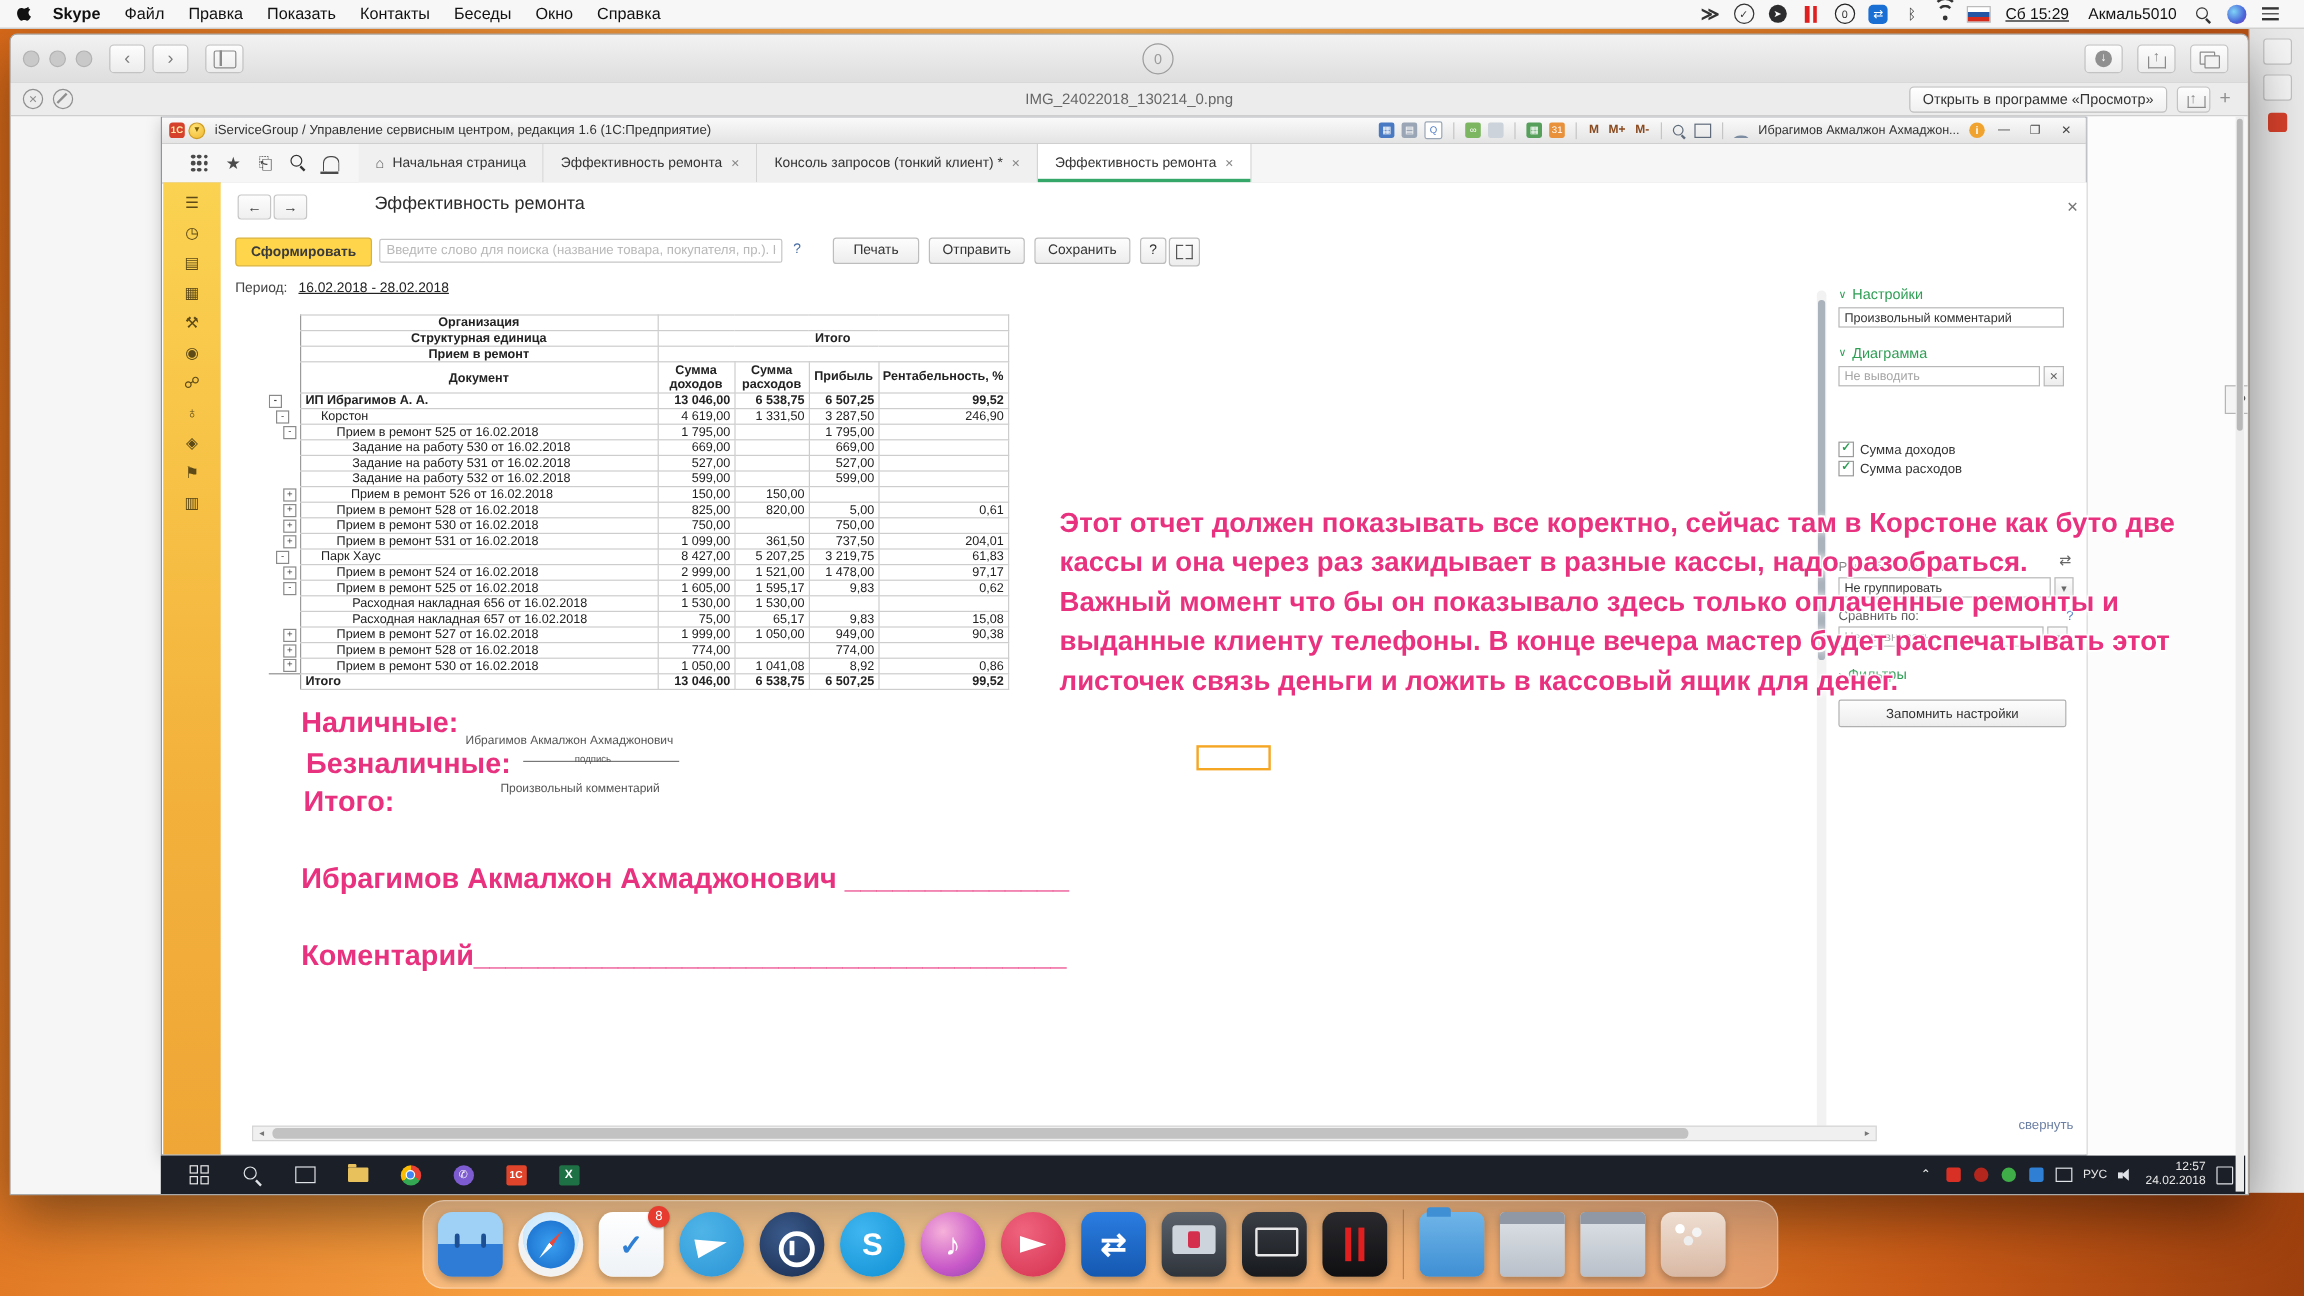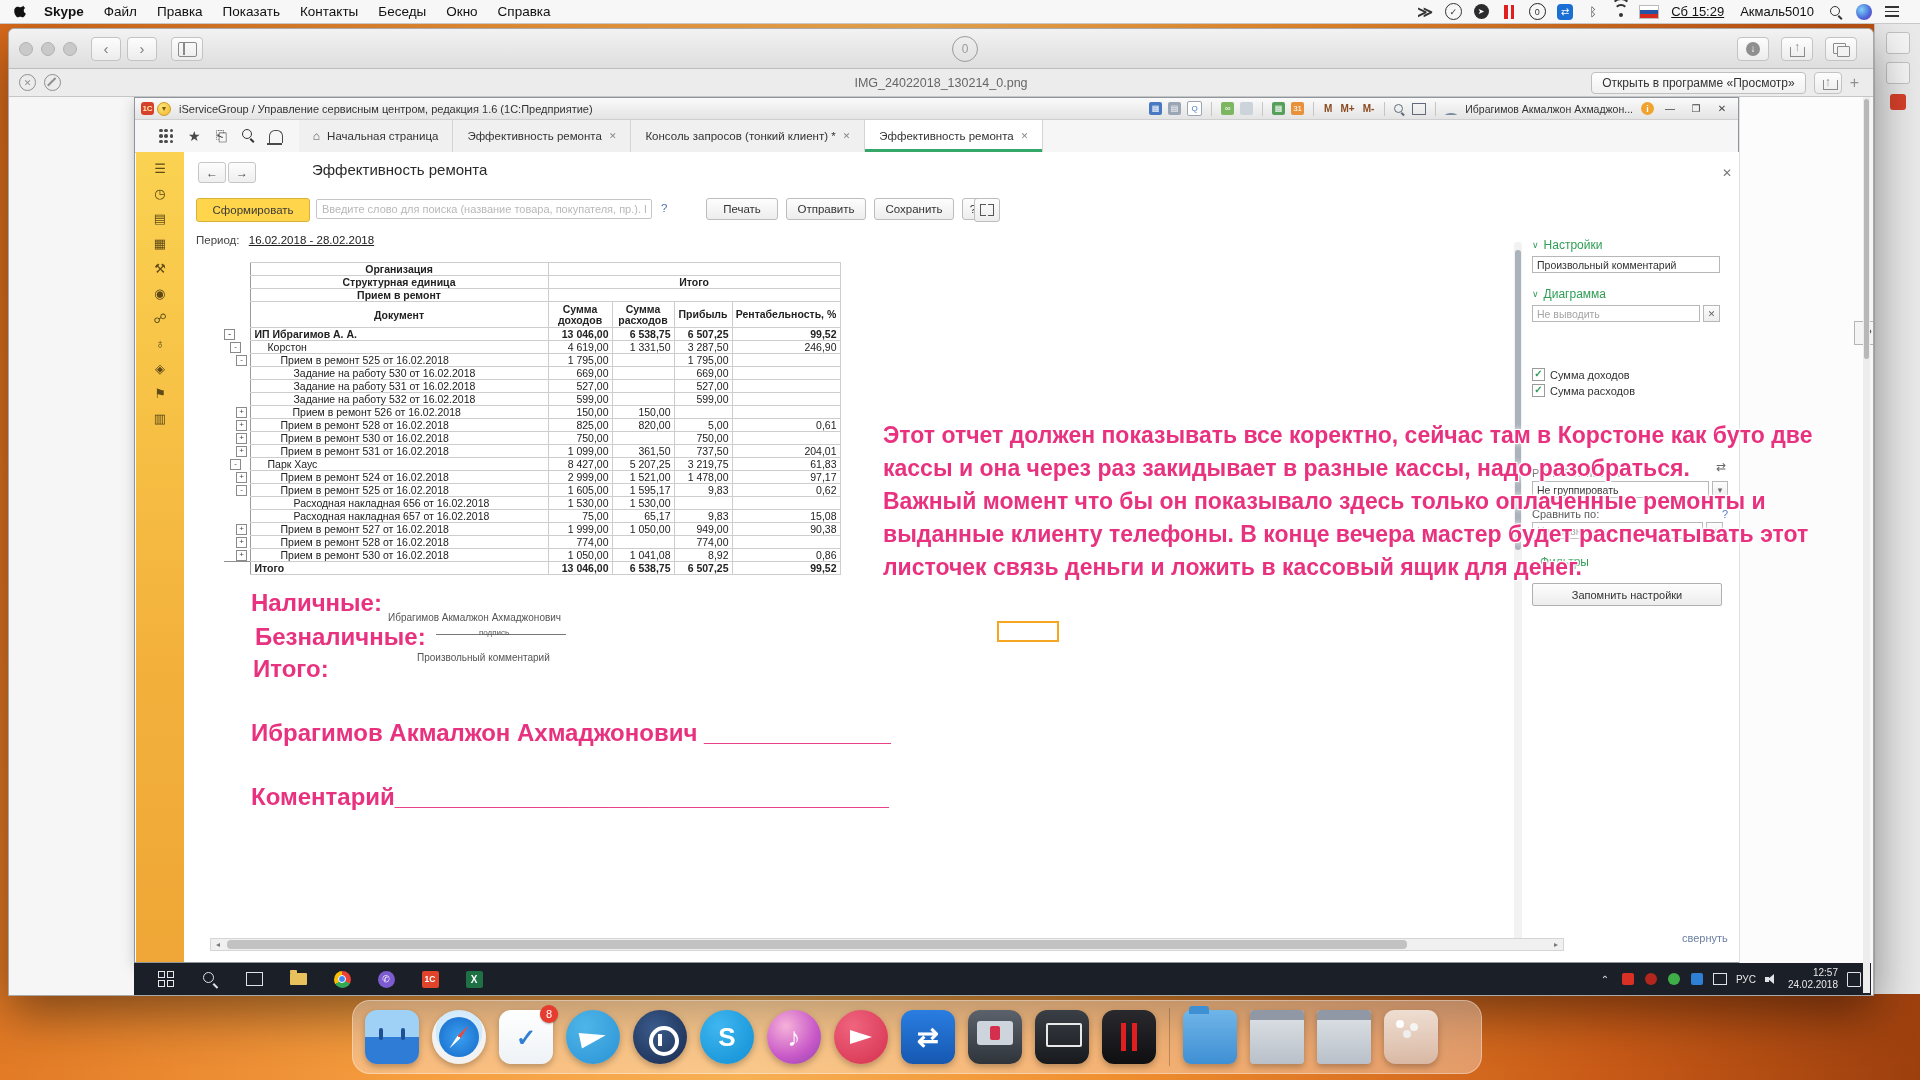--- a/index.html
+++ b/index.html
@@ -151,27 +151,27 @@
   #sections{position:absolute;left:1px;top:54px;width:48px;height:810px;background:linear-gradient(180deg,#fbd251,#f3b23c 60%,#efa636);
     display:flex;flex-direction:column;align-items:center;padding-top:10px;box-sizing:border-box;gap:12px;}
   .sec-ic{color:#5d4a17;font-size:13px;line-height:1;}
   
   #form{position:absolute;left:49px;top:54px;width:1555px;height:810px;background:#fff;}
   #form-close{position:absolute;left:1538px;top:14px;color:#777;font-size:12px;}
   .navarr{position:absolute;top:10px;width:26px;height:19px;border:1px solid #c6c6c6;border-radius:3px;background:linear-gradient(#fdfdfd,#efefef);
     display:flex;align-items:center;justify-content:center;font-size:12px;color:#444;}
   #form-title{position:absolute;left:128px;top:9px;font-size:15px;color:#2b2b2b;}
   #gen-btn{position:absolute;left:12px;top:46px;width:112px;height:22px;background:#ffd64b;border:1px solid #d9b23a;border-radius:3px;
-    font-size:11.5px;font-weight:normal;color:#3a3a3a;display:flex;align-items:center;justify-content:center;}
+    font-size:11.5px;font-weight:bold;color:#3a3a3a;display:flex;align-items:center;justify-content:center;}
   #search-input{position:absolute;left:132px;top:47px;width:336px;height:20px;border:1px solid #c6c6c6;border-radius:2px;
     font-size:11px;padding:0 5px;box-sizing:border-box;font-family:"Liberation Sans",sans-serif;color:#333;}
   #search-input::placeholder{color:#b8b8b8;}
   #search-help{position:absolute;left:477px;top:50px;font-size:11.5px;color:#4a6fa5;}
   .act-btn{position:absolute;top:46px;height:22px;border:1px solid #bdbdbd;border-radius:3px;background:linear-gradient(#fdfdfd,#ededed);
-    font-size:11.5px;color:#333;display:flex;align-items:center;justify-content:center;padding:0 12px;box-sizing:border-box;margin-left:12px;}
+    font-size:11.5px;color:#333;display:flex;align-items:center;justify-content:center;padding:0 12px;box-sizing:border-box;}
   #fs-btn{position:absolute;left:790px;top:46px;width:24px;height:22px;border:1px solid #bdbdbd;border-radius:3px;background:linear-gradient(#fdfdfd,#ededed);}
   #fs-btn i{position:absolute;width:5px;height:5px;}
   #fs-btn i:nth-child(1){left:5px;top:5px;border-left:1.5px solid #555;border-top:1.5px solid #555;}
   #fs-btn i:nth-child(2){right:5px;top:5px;border-right:1.5px solid #555;border-top:1.5px solid #555;}
   #fs-btn i:nth-child(3){left:5px;bottom:5px;border-left:1.5px solid #555;border-bottom:1.5px solid #555;}
   #fs-btn i:nth-child(4){right:5px;bottom:5px;border-right:1.5px solid #555;border-bottom:1.5px solid #555;}
   #period{position:absolute;left:12px;top:82px;font-size:11.5px;color:#444;}
   #period .dates{color:#222;text-decoration:underline;margin-left:6px;}
   
   #rtable-wrap{position:absolute;left:40px;top:110px;}

